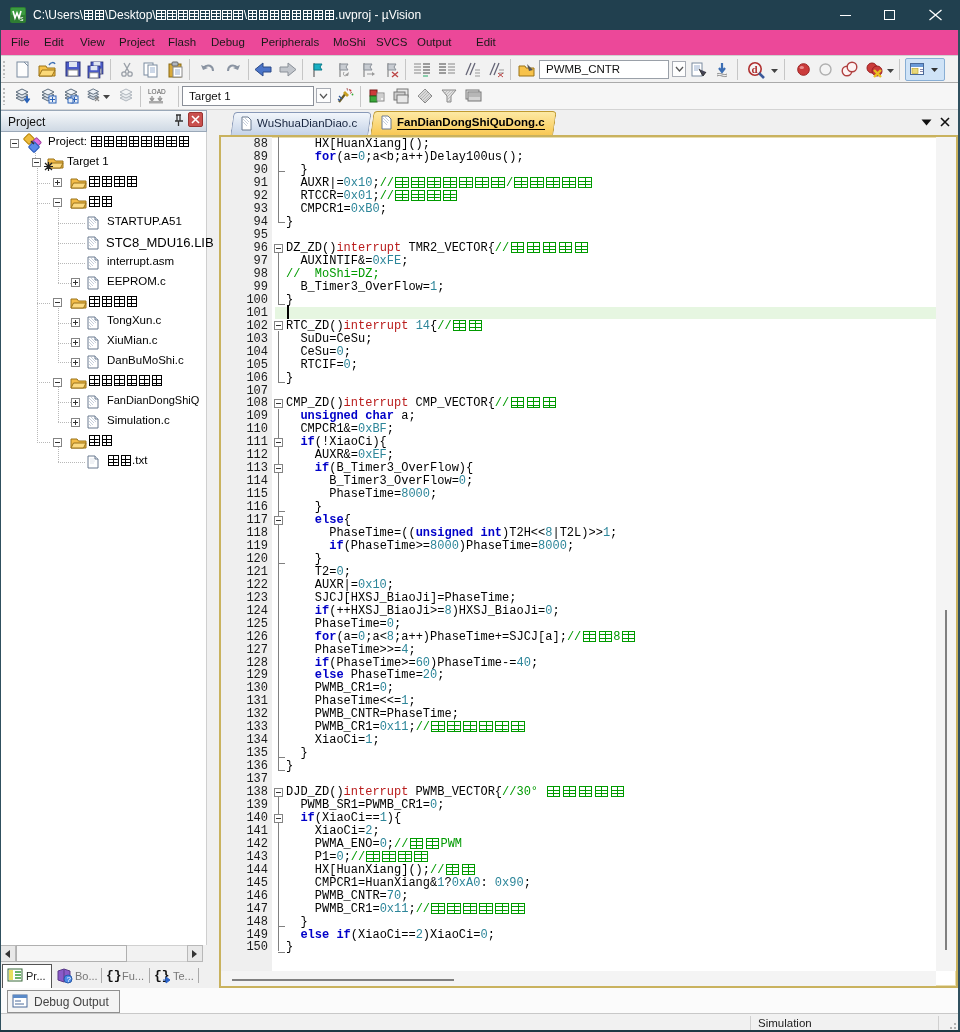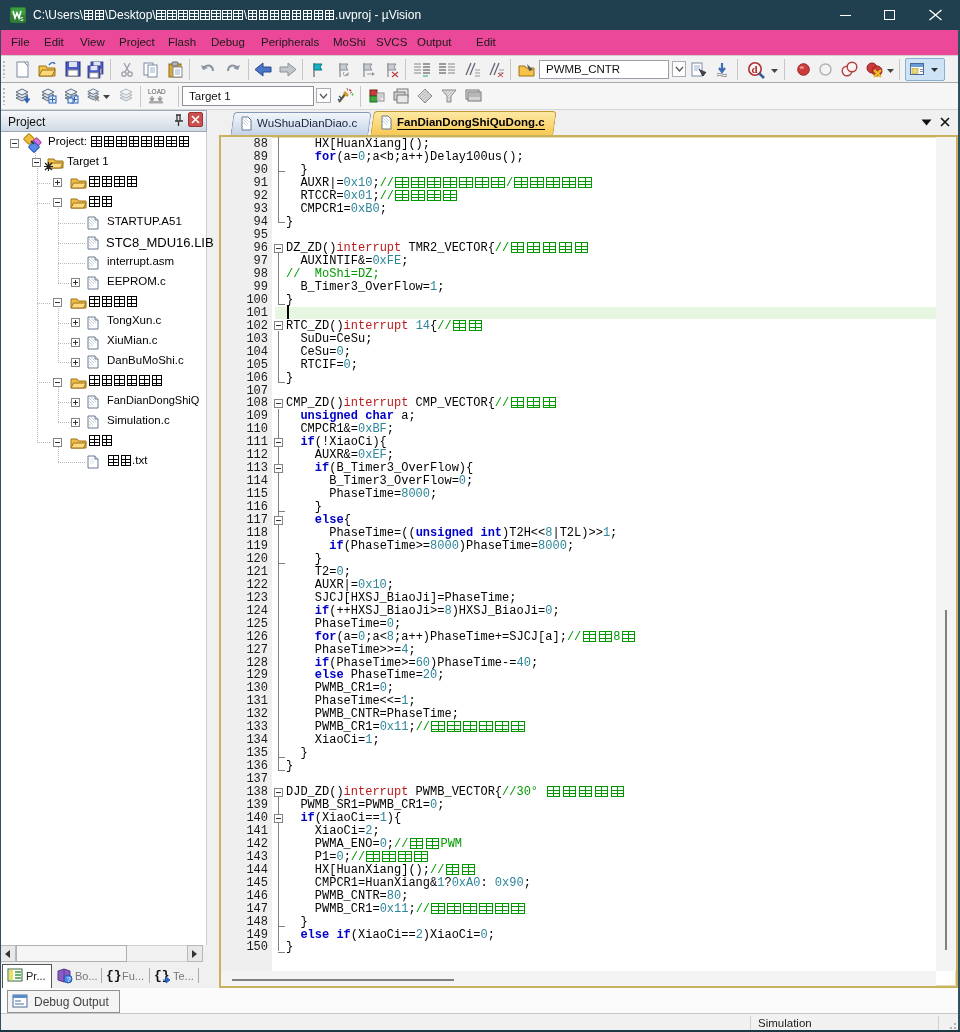--- a/index.html
+++ b/index.html
@@ -643,21 +643,21 @@
 }
 
 DJD_ZD()<span class="i">interrupt</span> PWMB_VECTOR{<span class="c">//30° <i class="hzc"></i><i class="hzc"></i><i class="hzc"></i><i class="hzc"></i><i class="hzc"></i></span>
   PWMB_SR1=PWMB_CR1=<span class="n">0</span>;
   <span class="k">if</span>(XiaoCi==<span class="n">1</span>){
     XiaoCi=<span class="n">2</span>;
     PWMA_ENO=<span class="n">0</span>;<span class="c">//<i class="hzc"></i><i class="hzc"></i>PWM</span>
     P1=<span class="n">0</span>;<span class="c">//<i class="hzc"></i><i class="hzc"></i><i class="hzc"></i><i class="hzc"></i></span>
     HX[HuanXiang]();<span class="c">//<i class="hzc"></i><i class="hzc"></i></span>
     CMPCR1=HuanXiang&amp;<span class="n">1</span>?<span class="n">0xA0</span>: <span class="n">0x90</span>;
-    PWMB_CNTR=<span class="n">80</span>;
+    PWMB_CNTR=<span class="n">70</span>;
     PWMB_CR1=<span class="n">0x11</span>;<span class="c">//<i class="hzc"></i><i class="hzc"></i><i class="hzc"></i><i class="hzc"></i><i class="hzc"></i><i class="hzc"></i></span>
   }
   <span class="k">else</span> <span class="k">if</span>(XiaoCi==<span class="n">2</span>)XiaoCi=<span class="n">0</span>;
 }</pre>
 <div class="ab" style="left:278px;top:137.0px;width:1px;height:85.3px;background:#808080"></div>
 <div class="ab" style="left:278px;top:170.5px;width:7px;height:1px;background:#808080"></div>
 <div class="ab" style="left:278px;top:222.3px;width:7px;height:1px;background:#808080"></div>
 <div class="ab" style="left:274px;top:243.7px;width:9px;height:9px;background:#fff;border:1px solid #848484"></div>
 <div class="ab" style="left:276px;top:247.7px;width:5px;height:1px;background:#333"></div>
 <div class="ab" style="left:278px;top:253.2px;width:1px;height:50.8px;background:#808080"></div>

